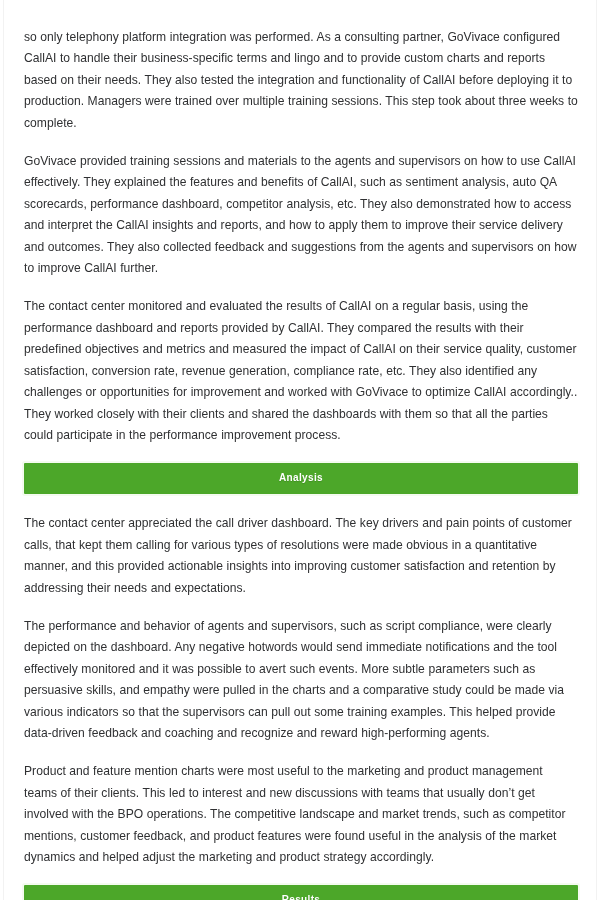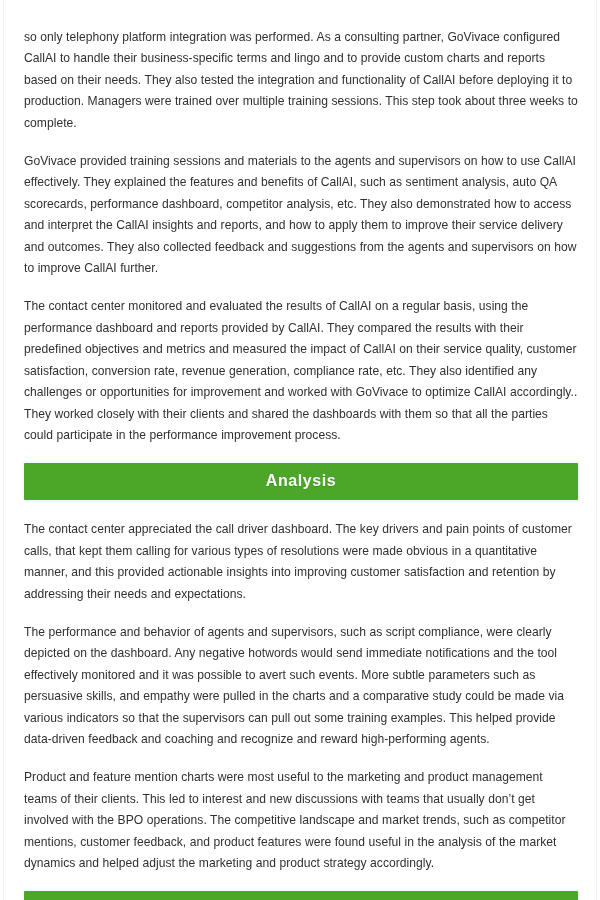--- a/index.html
+++ b/index.html
@@ -54,21 +54,21 @@
     letter-spacing: 0.002em;
     word-spacing: 0.01em;
   }
   p.first {
     margin-top: 27px;
   }
   .section-banner {
     background: #4ca729;
     color: #ffffff;
     text-align: center;
-    font-size: 16px;
+    font-size: 10px;
     font-weight: bold;
     letter-spacing: 0.035em;
     line-height: 1;
     padding: 10px 0 11px 0;
     margin: 0 0 19px 0;
     width: 554px;
     box-sizing: border-box;
     border-radius: 1px;
     box-shadow: 0 0 0 2px #f4fbef;
     text-shadow: 0 1px 1px rgba(0,0,0,0.14);

